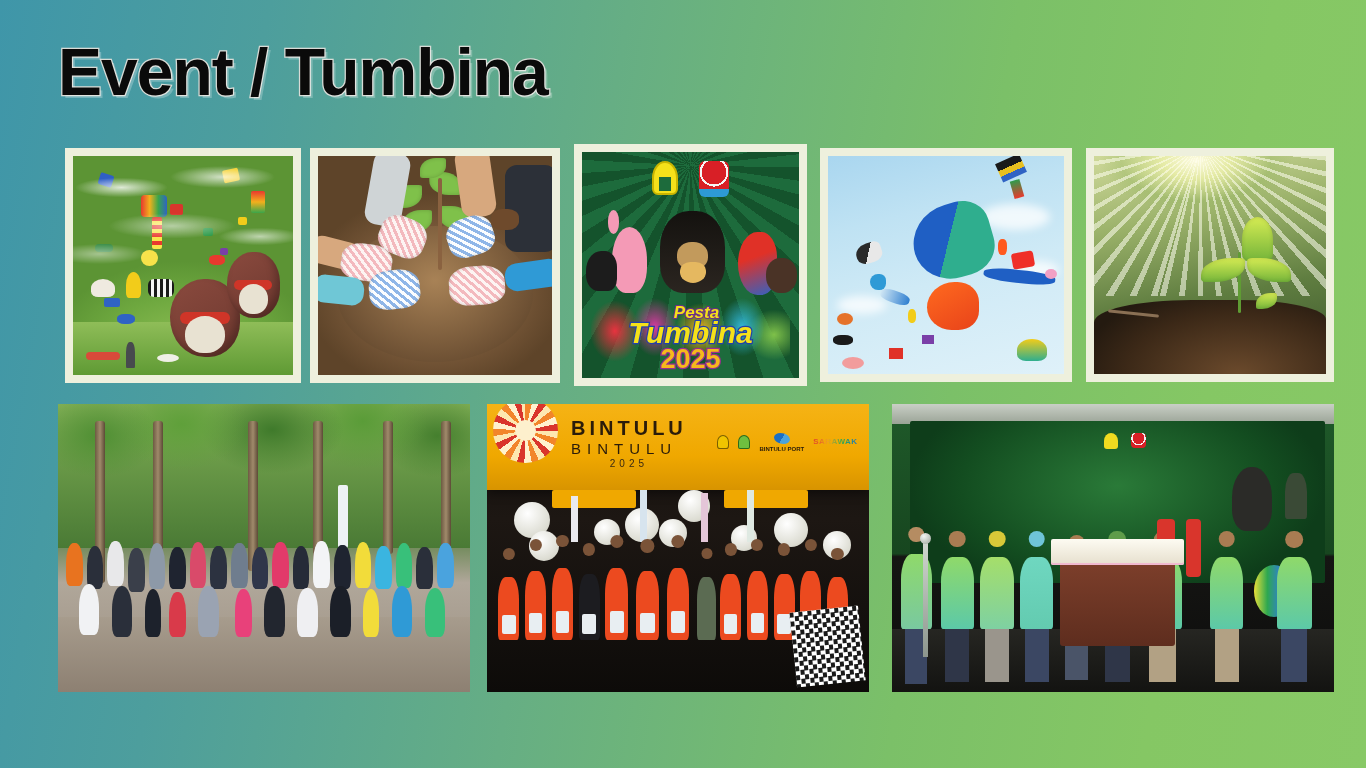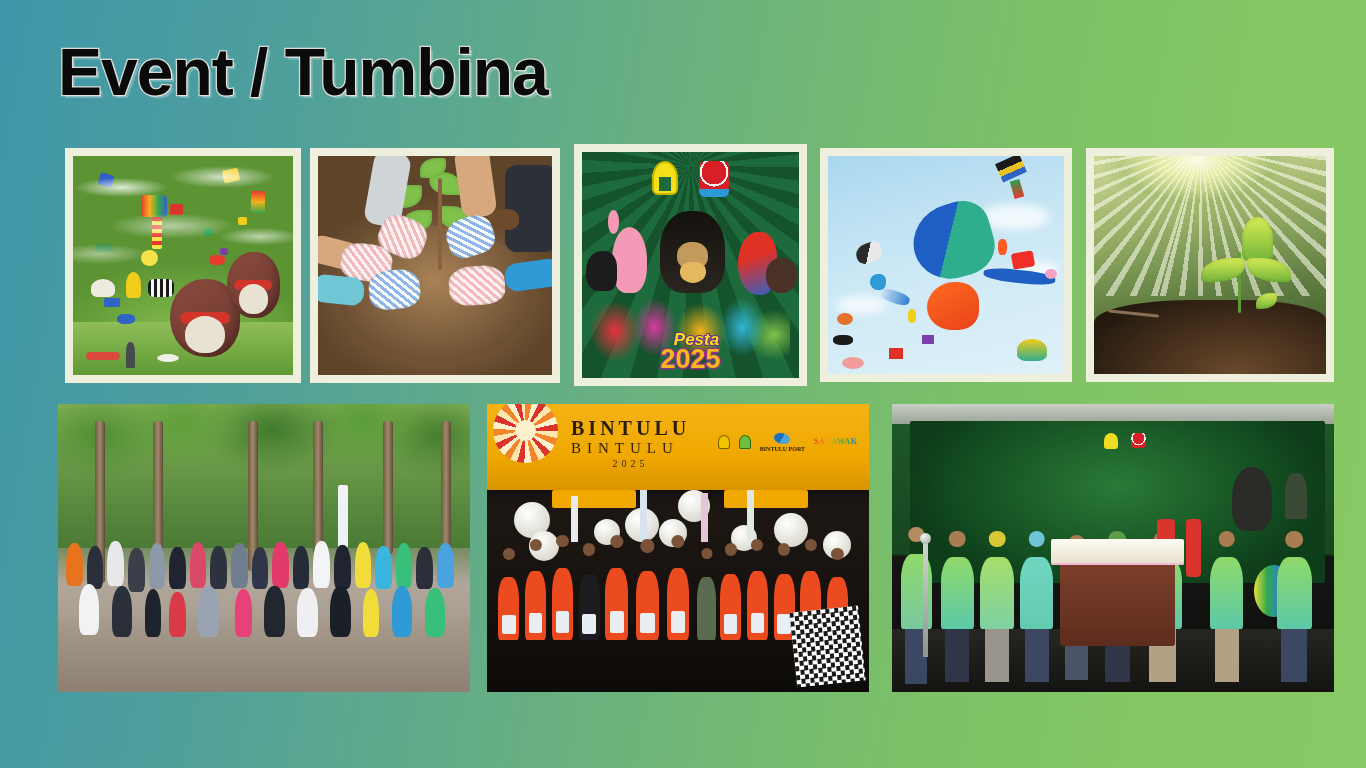--- a/index.html
+++ b/index.html
@@ -29,21 +29,21 @@
 
   
   .gallery { position:absolute; inset:0; }
 
   .frame {
     position: absolute;
     background: #eef0dd;
     overflow: hidden;
   }
   .frame.row1 { background:#eef0dd; padding:8px; }
-  .frame.row2 { background:#7f1d1d; padding:0;font-family:Liberation Serif, serif; }
+  .frame.row2 { background:#7f1d1d; padding:0; }
 
   .photo {
     width: 100%;
     height: 100%;
     position: relative;
     overflow: hidden;
   }
 
   
   .p-kitefield {
@@ -468,20 +468,21 @@
           <div class="muzzle"></div>
             <div class="crest"></div>
         </div>
         <div class="macaw"></div>
         <div style="position:absolute;left:2%;top:34%;width:14%;height:34%;background:#1c1c1c;border-radius:50% 40% 30% 40%;"></div>
         <div style="position:absolute;right:1%;top:40%;width:14%;height:30%;background:#4a3326;border-radius:46%;"></div>
       </div>
       <div class="splash"></div>
       <div class="poster-text">
         <span class="t1">Pesta</span>
+        <span class="t2">Tumbina</span>
         <span class="t3">2025</span>
       </div>
     </div>
   </div>
 
   <div class="frame row1" style="left:820px; top:148px; width:252px; height:234px;">
     <div class="photo p-kitesky">
       <div class="cloud" style="right:6%;top:22%;width:70px;height:26px;"></div>
       <div class="cloud" style="right:2%;top:48%;width:44px;height:18px;"></div>
       <div class="cloud" style="left:4%;top:64%;width:50px;height:18px;"></div>

